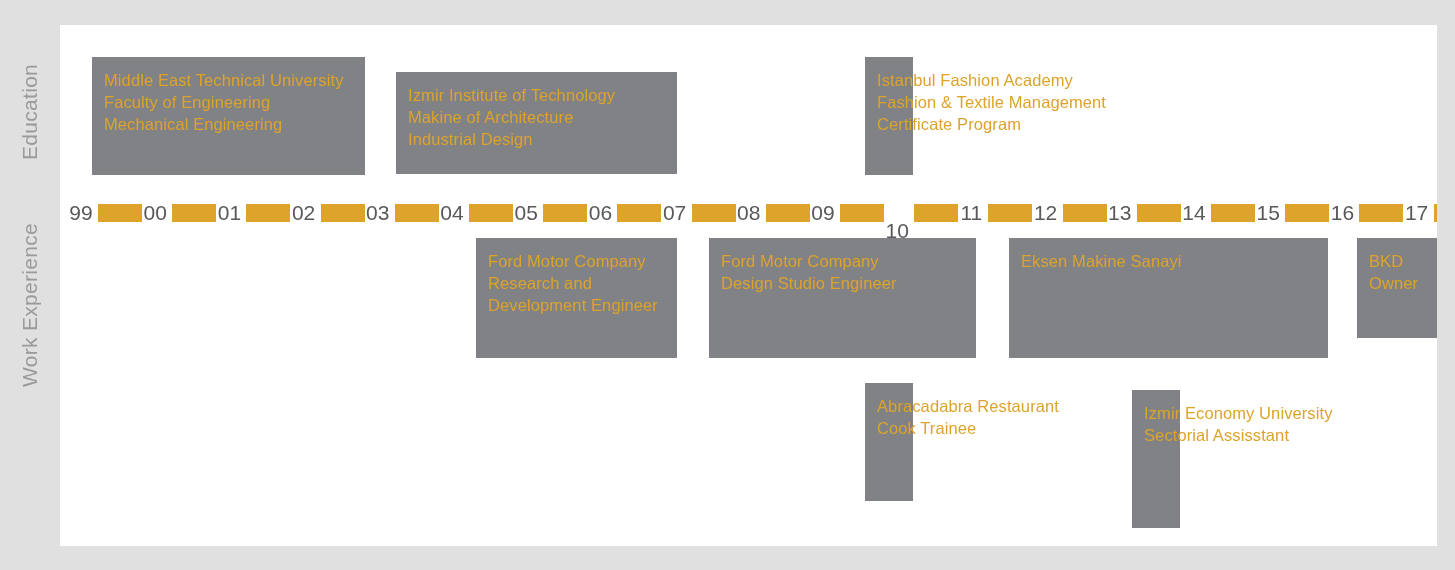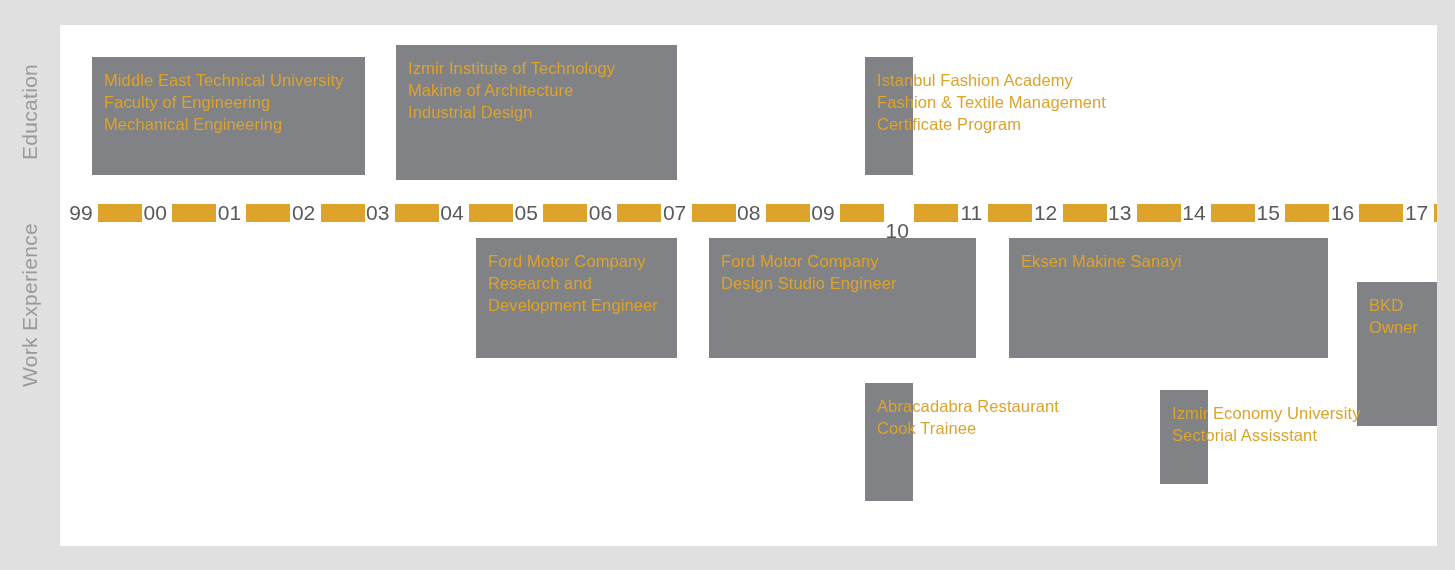--- a/index.html
+++ b/index.html
@@ -161,21 +161,21 @@
         <div class="axis-tick" style="left: 1373.6px; width: 3.4px;"></div>
       </div>
   <div class="event" style="left: 32px; top: 32px; width: 273px; height: 118px;">
         <div class="event-bar" style="width: 273px;"></div>
         <div class="event-text">
           <div>Middle East Technical University</div>
           <div>Faculty of Engineering</div>
           <div>Mechanical Engineering</div>
         </div>
       </div>
-      <div class="event" style="left: 336px; top: 20px; width: 281px; height: 135px;">
+      <div class="event" style="left: 336px; top: 47px; width: 281px; height: 102px;">
         <div class="event-bar" style="width: 281px;"></div>
         <div class="event-text">
           <div>Izmir Institute of Technology</div>
           <div>Makine of Architecture</div>
           <div>Industrial Design</div>
         </div>
       </div>
       <div class="event" style="left: 805px; top: 32px; width: 48px; height: 118px;">
         <div class="event-bar" style="width: 48px;"></div>
         <div class="event-text">
@@ -198,35 +198,35 @@
           <div>Ford Motor Company</div>
           <div>Design Studio Engineer</div>
         </div>
       </div>
       <div class="event" style="left: 949px; top: 213px; width: 319px; height: 120px;">
         <div class="event-bar" style="width: 319px;"></div>
         <div class="event-text">
           <div>Eksen Makine Sanayi</div>
         </div>
       </div>
-      <div class="event" style="left: 1297px; top: 213px; width: 80px; height: 144px; margin-top: 44px;">
+      <div class="event" style="left: 1297px; top: 213px; width: 80px; height: 100px;">
         <div class="event-bar" style="width: 80px;"></div>
         <div class="event-text">
           <div>BKD</div>
           <div>Owner</div>
         </div>
       </div>
       <div class="event" style="left: 805px; top: 358px; width: 48px; height: 118px;">
         <div class="event-bar" style="width: 48px;"></div>
         <div class="event-text">
           <div>Abracadabra Restaurant</div>
           <div>Cook Trainee</div>
         </div>
       </div>
-      <div class="event" style="left: 1100px; top: 365px; width: 48px; height: 94px; text-decoration: underline;">
+      <div class="event" style="left: 1072px; top: 365px; width: 48px; height: 138px; text-decoration: underline;">
         <div class="event-bar" style="width: 48px;"></div>
         <div class="event-text">
           <div>Izmir Economy University</div>
           <div>Sectorial Assisstant</div>
         </div>
       </div>
     </div>
 </div>
 
 </body></html>

